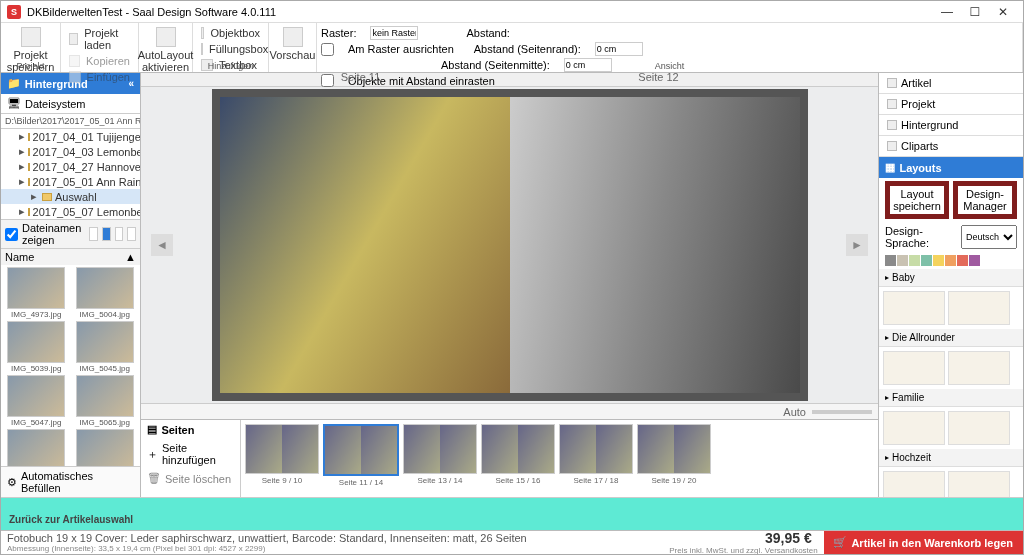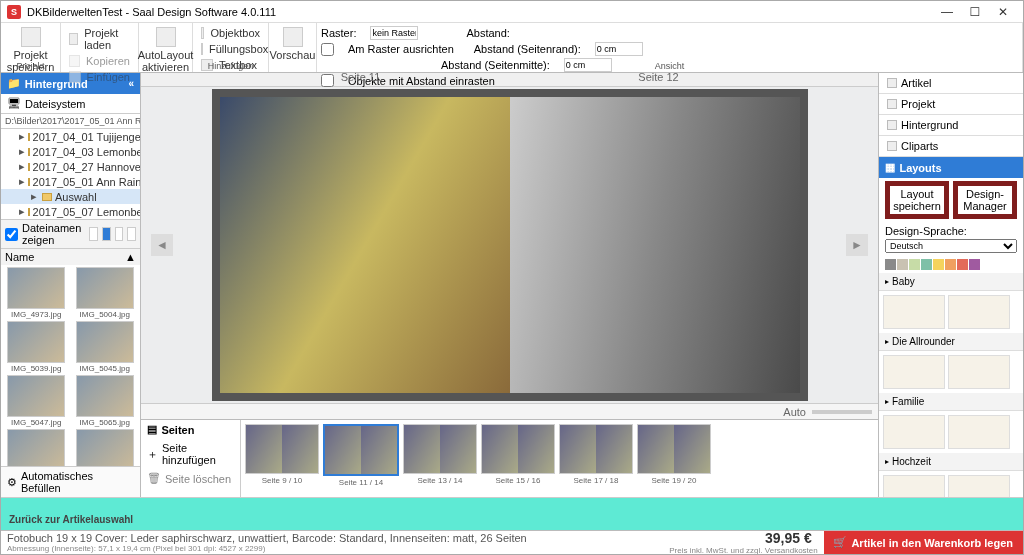--- a/index.html
+++ b/index.html
@@ -64,21 +64,21 @@
 .thumbstrip .spread .cap{font-size:8px;color:#666;margin-top:2px}
 .rightpanel{width:145px;background:#f5f5f5;border-left:1px solid #bbb;display:flex;flex-direction:column;overflow:hidden}
 .rpitem{padding:4px 8px;font-size:10px;background:#fff;border-bottom:1px solid #ddd;display:flex;gap:4px;align-items:center}
 .rpitem .ic{width:10px;height:10px;background:#eee;border:1px solid #bbb}
 .rpaccord{padding:3px 6px;font-size:10px;background:#f3f3f3;border-bottom:1px solid #ddd;display:flex;align-items:center}
 .rpaccord .tri{margin-right:3px;font-size:8px}
 .layoutgrid{background:#fff;padding:4px;display:flex;flex-wrap:wrap;gap:3px}
 .layoutgrid .ly{width:62px;height:34px;background:#f6f2e8;border:1px solid #ddd}
 .colorbar{display:flex;gap:1px;padding:3px 6px;background:#fff}
 .colorbar .c{width:11px;height:11px}
-.designlang{padding:3px 6px;background:#fff;display:flex;flex-direction:column;gap:2px;font-size:9px}
+.designlang{padding:3px 6px;background:#fff;display:flex;flex-direction:row;gap:2px;font-size:9px}
 .designlang select{font-size:9px}
 .rpbtns{padding:3px 6px;background:#fff;display:flex;gap:4px;font-size:9px}
 .rpbtns .b{flex:1;border:5px solid #7f1d1d;padding:2px;text-align:center}
 .backlink{height:20px;background:#5eead4;border-top:1px solid #ccc;padding:16px 8px;font-size:10px;font-weight:bold;color:#444}
 .statusbar{height:24px;background:#fff;border-top:1px solid #bbb;display:flex;align-items:center;padding:0 0 0 6px;font-size:9px;color:#555}
 .statusbar .price{font-size:14px;font-weight:bold;color:#333;margin-left:auto;padding-right:6px}
 .statusbar .cart{background:#d33;color:#fff;font-weight:bold;padding:5px 10px;display:flex;gap:4px;align-items:center}
 .statusbar .dim{font-size:8px;color:#888}
 input[type=checkbox]{margin:0}
 </style>
@@ -441,21 +441,21 @@
         </div>
       </div>
   </div>
 </div>
 
 <div class="backlink">Zurück zur Artikelauswahl</div>
 
 <div class="statusbar">
   <div style="display:flex;flex-direction:column">
     <span>Fotobuch 19 x 19 Cover: Leder saphirschwarz, unwattiert, Barcode: Standard, Innenseiten: matt, 26 Seiten</span>
-    <span class="dim">Abmessung (Innenseite): 57,1 x 19,4 cm (Pixel bei 301 dpi: 4527 x 2299)</span>
+    <span class="dim">Abmessung (Innenseite): 33,5 x 19,4 cm (Pixel bei 301 dpi: 4527 x 2299)</span>
   </div>
   <div style="margin-left:auto;display:flex;flex-direction:column;align-items:flex-end;padding-right:6px">
     <span class="price">39,95 €</span>
     <span class="dim">Preis inkl. MwSt. und zzgl. Versandkosten</span>
   </div>
   <div class="cart">
       <span>🛒</span>
       <span>Artikel in den Warenkorb legen</span>
     </div>
 </div>

